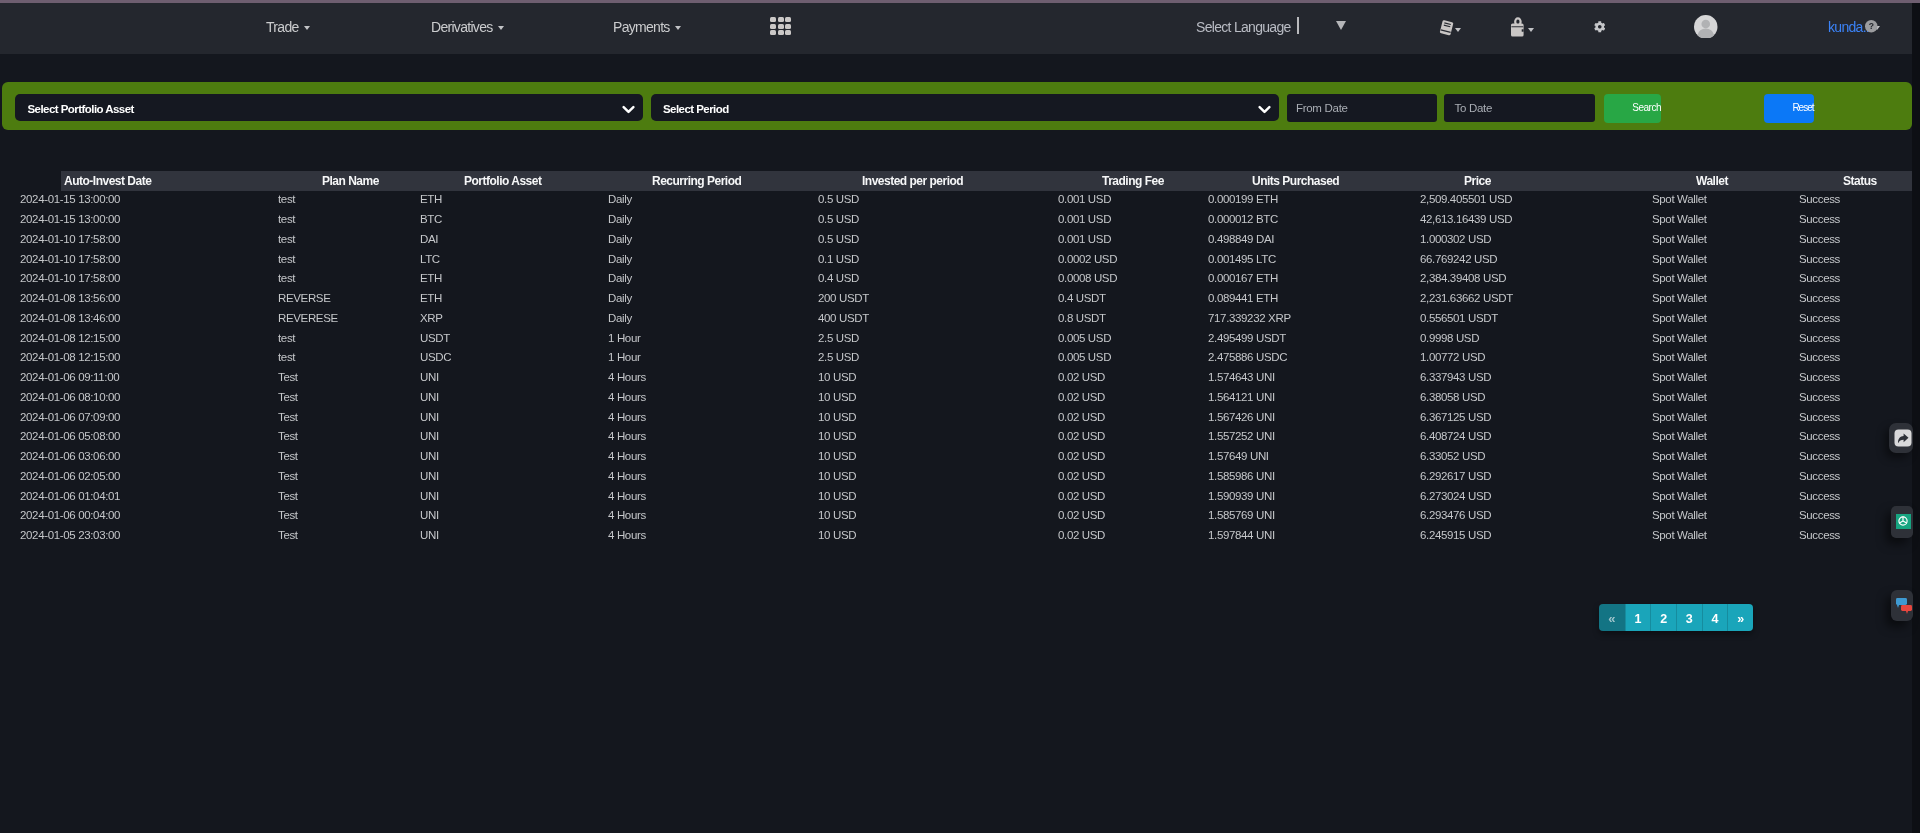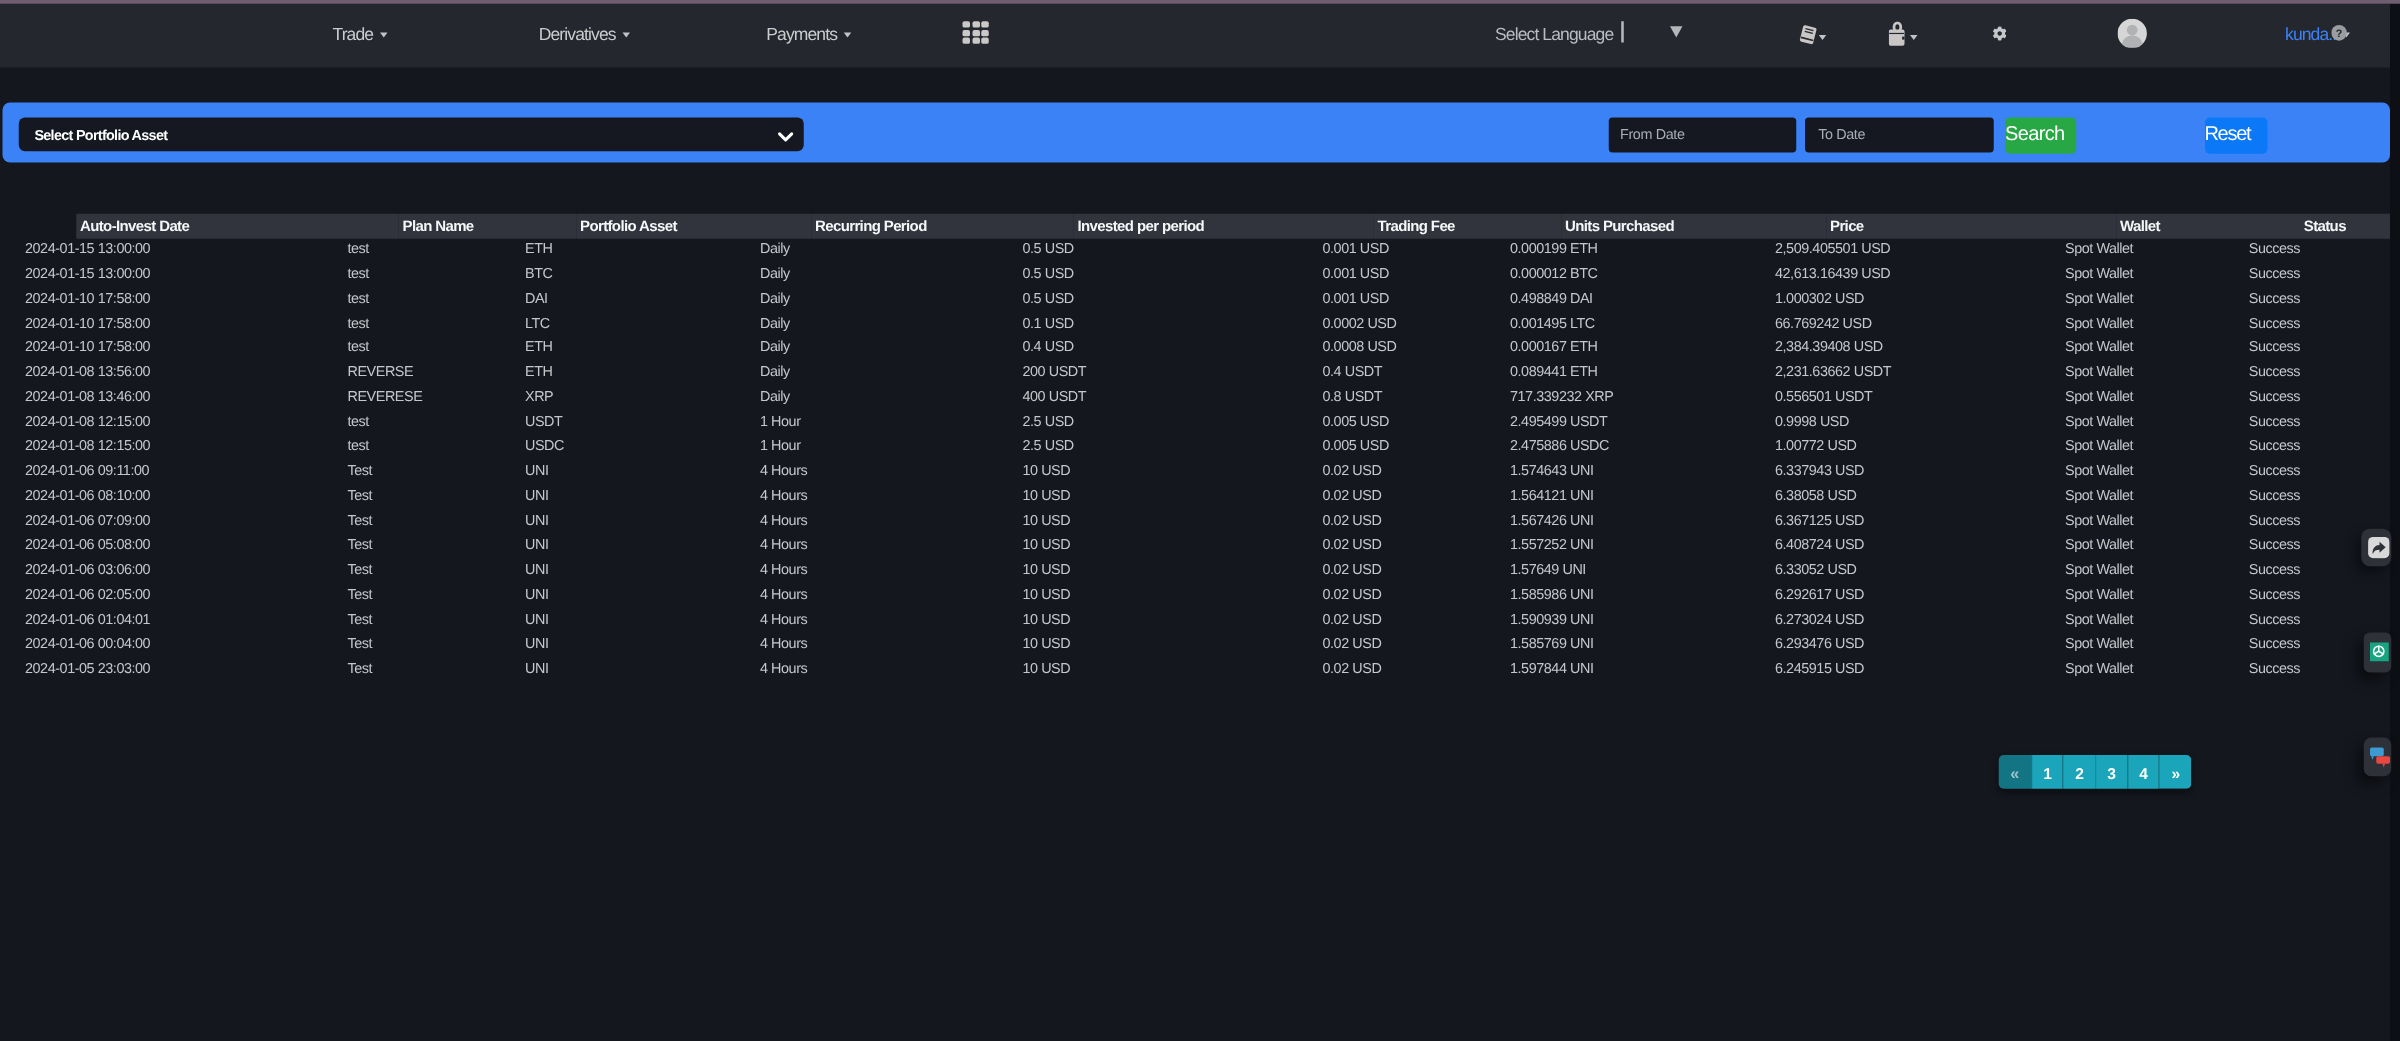--- a/index.html
+++ b/index.html
@@ -8,26 +8,26 @@
 .topstrip { position:absolute; left:0; top:0; width:1920px; height:3px; background:#6e5e70; z-index:9; }
 .navbar { position:absolute; left:0; top:3px; width:1912px; height:50.5px; background:#24272e; }
 .navitem { position:absolute; top:0; height:50.5px; line-height:49.5px; color:#cbccce; font-size:14px; letter-spacing:-0.7px; }
 .caret { display:inline-block; width:0; height:0; border-left:3.5px solid transparent; border-right:3.5px solid transparent; border-top:4px solid #c2c3c6; vertical-align:middle; margin-left:5px; }
 .sep { position:absolute; left:1297px; top:14px; width:1.5px; height:16.5px; background:#b9babd; }
 .tri { position:absolute; left:1336px; top:18px; width:0; height:0; border-left:5.5px solid transparent; border-right:5.5px solid transparent; border-top:9px solid #b5b6b9; }
 
 .gridicon { position:absolute; left:770px; top:14px; width:21px; height:18px; }
 .gridicon div { position:absolute; width:6px; height:5px; background:#cbc8c7; border-radius:1.5px; }
 
-.panel { position:absolute; left:2px; top:82px; width:1910px; height:47.5px; background:#3b82f6; border-radius:6px;padding-left:44px; }
+.panel { position:absolute; left:2px; top:82px; width:1910px; height:47.5px; background:#4d7c0f; border-radius:6px;padding-left:44px; }
 .sel { position:absolute; top:12px; height:27px; background:#151821; border-radius:5px; color:#fff; font-weight:bold; font-size:11.5px; letter-spacing:-0.55px; line-height:30px; }
 .sel .lbl { margin-left:12.5px; }
 .chev { position:absolute; top:9px; width:13px; height:13px; }
 .input { position:absolute; top:11.5px; height:28.5px; background:#151821; border-radius:3px; color:#a9adb4; font-size:11.5px; letter-spacing:-0.3px; line-height:29px; }
-.btn { position:absolute; top:12px; height:28.5px; border-radius:4px; color:#fff; font-size:16px; letter-spacing:-0.5px; text-align:left; line-height:28.5px; }
+.btn { position:absolute; top:12px; height:28.5px; border-radius:4px; color:#fff; font-size:10px; letter-spacing:-0.5px; text-align:right; line-height:28.5px; }
 
 .tbl { position:absolute; left:17px; top:170.5px; width:1890px; border-collapse:collapse; table-layout:fixed;margin-left:44px; }
 .tblb { position:absolute; left:17px; top:189.6px; width:1890px; border-collapse:collapse; table-layout:fixed; }
 .tblb td { color:#c5c7ca; font-size:11.5px; letter-spacing:-0.35px; text-align:left; height:19.76px; padding:0 0 0 3px; }
 .tbl th { background:#31343d; color:#f6f7f8; font-size:12px; letter-spacing:-0.5px; font-weight:bold; text-align:left; height:20px; padding:0 0 0 3px; }
 
 .pag { position:absolute; left:1599px; top:604px; height:27px; display:flex; box-shadow:0 3px 6px rgba(0,0,0,0.4); border-radius:4px; }
 .pag a { display:block; width:25.67px; height:27px; line-height:30px; text-align:center; background:#1aa5ba; color:#fff; font-size:12.5px; font-weight:bold; border-left:1px solid rgba(0,0,0,0.15); }
 .pag a:first-child { border-left:none; border-radius:4px 0 0 4px; background:#137484; color:#9fc3cb; font-size:13px; }
 .pag a:last-child { border-radius:0 4px 4px 0; }
@@ -92,20 +92,25 @@
       <text x="12" y="18" font-size="16.5" font-weight="bold" fill="#23262d" text-anchor="middle" font-family="Liberation Sans">?</text>
     </svg>
   </div>
 
   <div class="panel">
     <div class="sel" style="left:13px; width:628px;"><span class="lbl">Select Portfolio Asset</span>
       <svg class="chev" style="left:606.5px;" viewBox="0 0 16 16">
           <path d="M2 5 L8 11 L14 5" stroke="#fff" stroke-width="3" fill="none" stroke-linecap="round" stroke-linejoin="round"></path>
         </svg>
     </div>
+    <div class="sel" style="left:648.5px; width:628.5px;"><span class="lbl">Select Period</span>
+      <svg class="chev" style="left:607px;" viewBox="0 0 16 16">
+          <path d="M2 5 L8 11 L14 5" stroke="#fff" stroke-width="3" fill="none" stroke-linecap="round" stroke-linejoin="round"></path>
+        </svg>
+    </div>
     <div class="input" style="left:1284.5px; width:150px;"><span style="margin-left:9.5px;">From Date</span></div>
     <div class="input" style="left:1442px; width:151px;"><span style="margin-left:10.5px;">To Date</span></div>
     <div class="btn" style="left:1602px; width:57px; background:#28a745;">Search</div>
     <div class="btn" style="left:1761.5px; width:50px; background:#0b78f7; letter-spacing:-1px;">Reset</div>
   </div>
 
   <table class="tbl">
     <colgroup>
       <col style="width:258px">
         <col style="width:142px">

